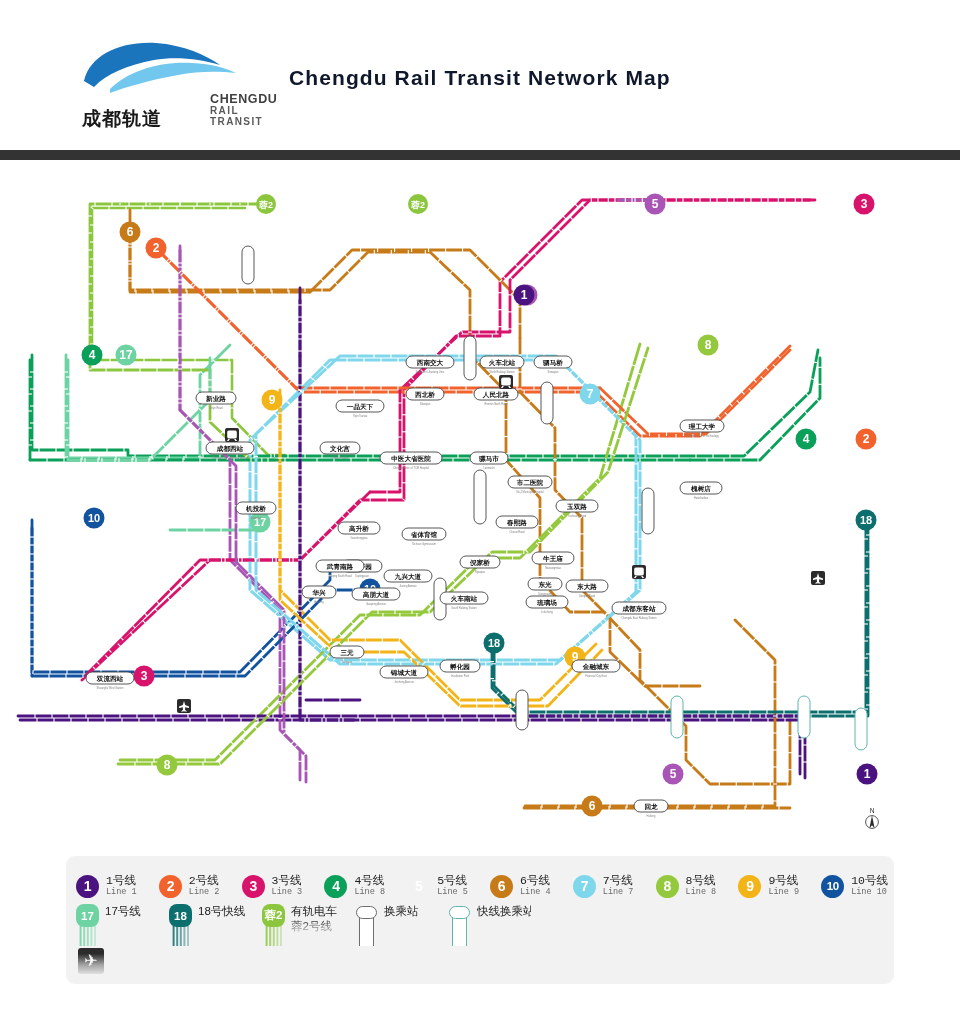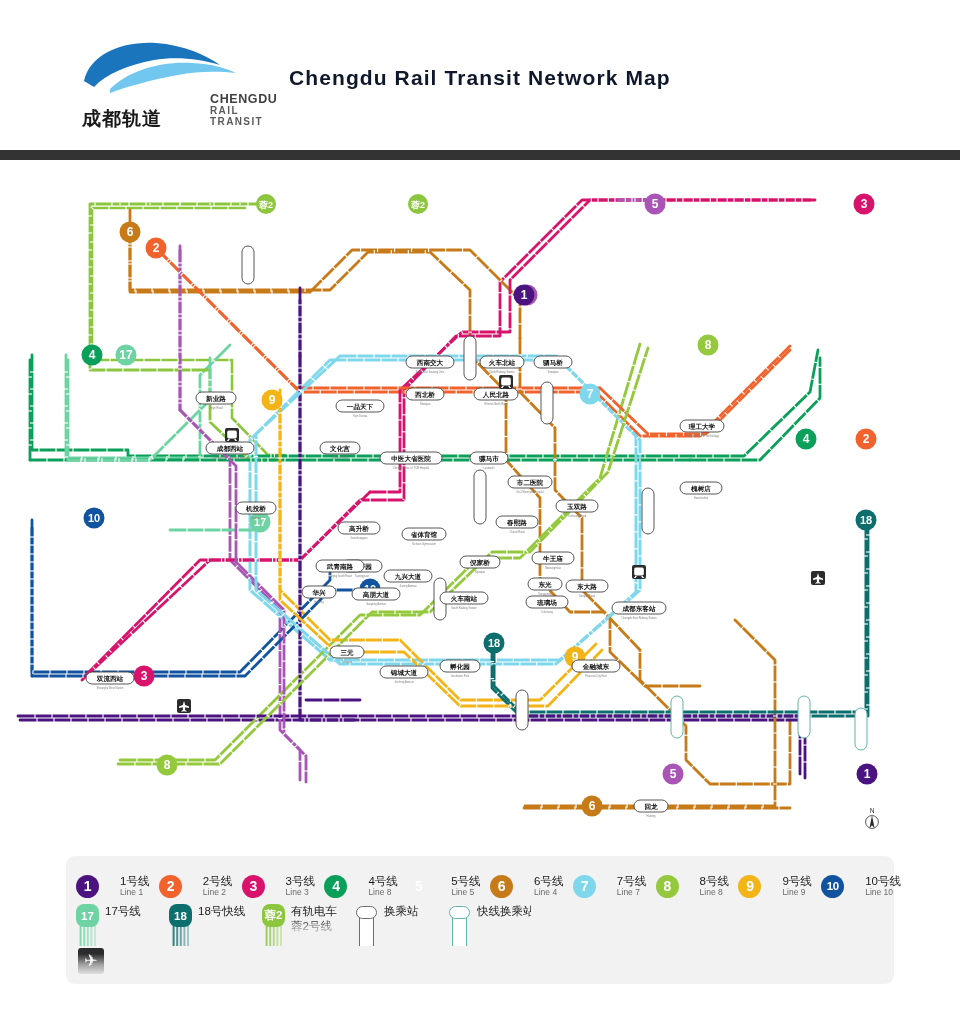--- a/index.html
+++ b/index.html
@@ -99,21 +99,21 @@
   #legend-row1 .legend-item { width: 82.8px; padding-left: 10px; }
   .lg-badge {
     width: 23px; height: 23px; border-radius: 50%;
     color: #ffffff; font-weight: bold;
     display: flex; align-items: center; justify-content: center;
     flex: 0 0 auto;
     letter-spacing: -0.5px;
   }
   .lg-badge.one-d { font-size: 14px; }
   .lg-badge.two-d { font-size: 11.5px; }
-  .lg-text { margin-left: 21px; line-height: 1.12; }
+  .lg-text { margin-left: 7px; line-height: 1.12; font-family: Liberation Mono, monospace; }
   .lg-cn { font-size: 11.5px; color: #1d1d1d; white-space: nowrap; }
   .lg-en { font-size: 8.5px; color: #6a6a6a; white-space: nowrap; }
 
   
   #legend-row2 .legend-item { width: 93px; padding-left: 10px; align-items: flex-start; }
   .r2-badge-wrap { position: relative; width: 24px; height: 40px; flex: 0 0 auto; }
   .r2-badge {
     position: absolute; left: 0; top: 0;
     width: 23px; height: 23px; border-radius: 8px;
     color: #fff; font-weight: bold; font-size: 11.5px;

